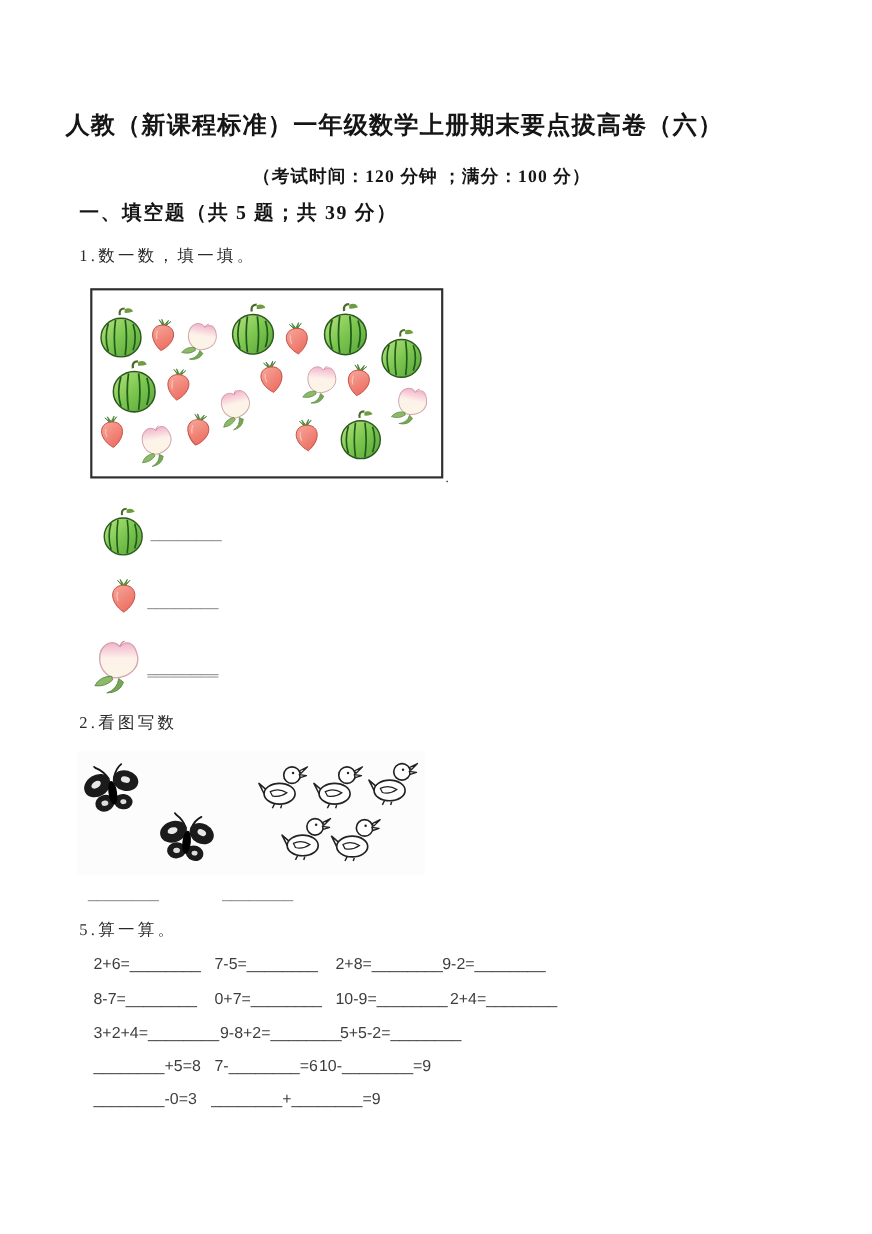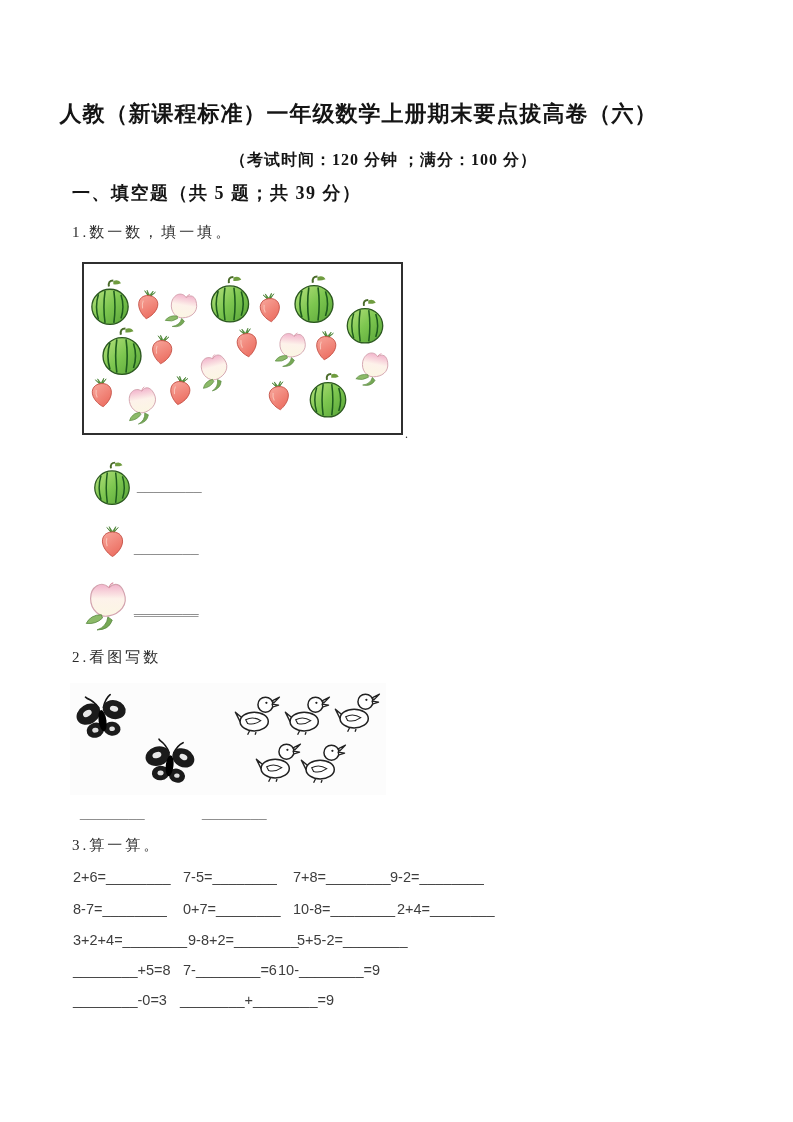--- a/index.html
+++ b/index.html
@@ -11,21 +11,21 @@
                 font-size:16px;font-weight:700;letter-spacing:1px;margin-left:25px;}
   .section-heading{position:absolute;top:181px;left:72px;font-size:18px;font-weight:700;
                    letter-spacing:1.5px;}
   .prompt{position:absolute;left:72px;font-size:15px;letter-spacing:3px;color:#2a2a2a;}
   .fruit-box{position:absolute;left:82px;top:262px;width:321px;height:173px;
              border:2px solid #2f2f2f;box-sizing:border-box;background:#fff;}
   .q2-figure{position:absolute;left:70px;top:683px;width:316px;height:112px;background:#fcfcfc;}
   .blank{position:absolute;font-family:"Liberation Sans",sans-serif;font-size:14.5px;
          color:#8a8a8a;}
   .blank.double{text-decoration:underline;text-decoration-color:#9a9a9a;text-underline-offset:4px;}
-  .math{position:absolute;font-family:"Liberation Sans",sans-serif;font-size:14.5px;color:#3d3d3d;}
+  .math{position:absolute;font-family:"Liberation Sans",sans-serif;font-size:14.5px;color:#3d3d3d;margin-left:12px;}
   .stray-dot{position:absolute;left:405px;top:427px;font-size:12px;color:#333;}
   svg.icon{position:absolute;}
 </style>
 </head>
 <body>
 
 <svg width="0" height="0" style="position:absolute" aria-hidden="true">
   <defs>
     <linearGradient id="wm-grad" x1="0" y1="0" x2="1" y2="1">
       <stop offset="0" stop-color="#b9e27f"></stop>
@@ -150,31 +150,31 @@
         <use href="#sym-duck" x="213.5" y="11.32" width="47" height="41.36"></use>
         <use href="#sym-duck" x="263.5" y="8.32" width="47" height="41.36"></use>
         <use href="#sym-duck" x="184.5" y="58.32" width="47" height="41.36"></use>
         <use href="#sym-duck" x="229.5" y="59.32" width="47" height="41.36"></use>
       </svg>
   </div>
 
   <span class="blank" style="left:80px;top:804px">________</span>
   <span class="blank" style="left:202px;top:804px">________</span>
 
-  <div class="prompt" style="top:836px">3.算一算。</div>
+  <div class="prompt" style="top:836px">5.算一算。</div>
 
   <div>
     <span class="math" style="left:73px;top:869px">2+6=________</span>
     <span class="math" style="left:183px;top:869px">7-5=________</span>
-    <span class="math" style="left:293px;top:869px">7+8=________</span>
+    <span class="math" style="left:293px;top:869px">2+8=________</span>
     <span class="math" style="left:390px;top:869px">9-2=________</span>
 
     <span class="math" style="left:73px;top:901px">8-7=________</span>
     <span class="math" style="left:183px;top:901px">0+7=________</span>
-    <span class="math" style="left:293px;top:901px">10-8=________</span>
+    <span class="math" style="left:293px;top:901px">10-9=________</span>
     <span class="math" style="left:397px;top:901px">2+4=________</span>
 
     <span class="math" style="left:73px;top:932px">3+2+4=________</span>
     <span class="math" style="left:188px;top:932px">9-8+2=________</span>
     <span class="math" style="left:297px;top:932px">5+5-2=________</span>
 
     <span class="math" style="left:73px;top:962px">________+5=8</span>
     <span class="math" style="left:183px;top:962px">7-________=6</span>
     <span class="math" style="left:278px;top:962px">10-________=9</span>
 

